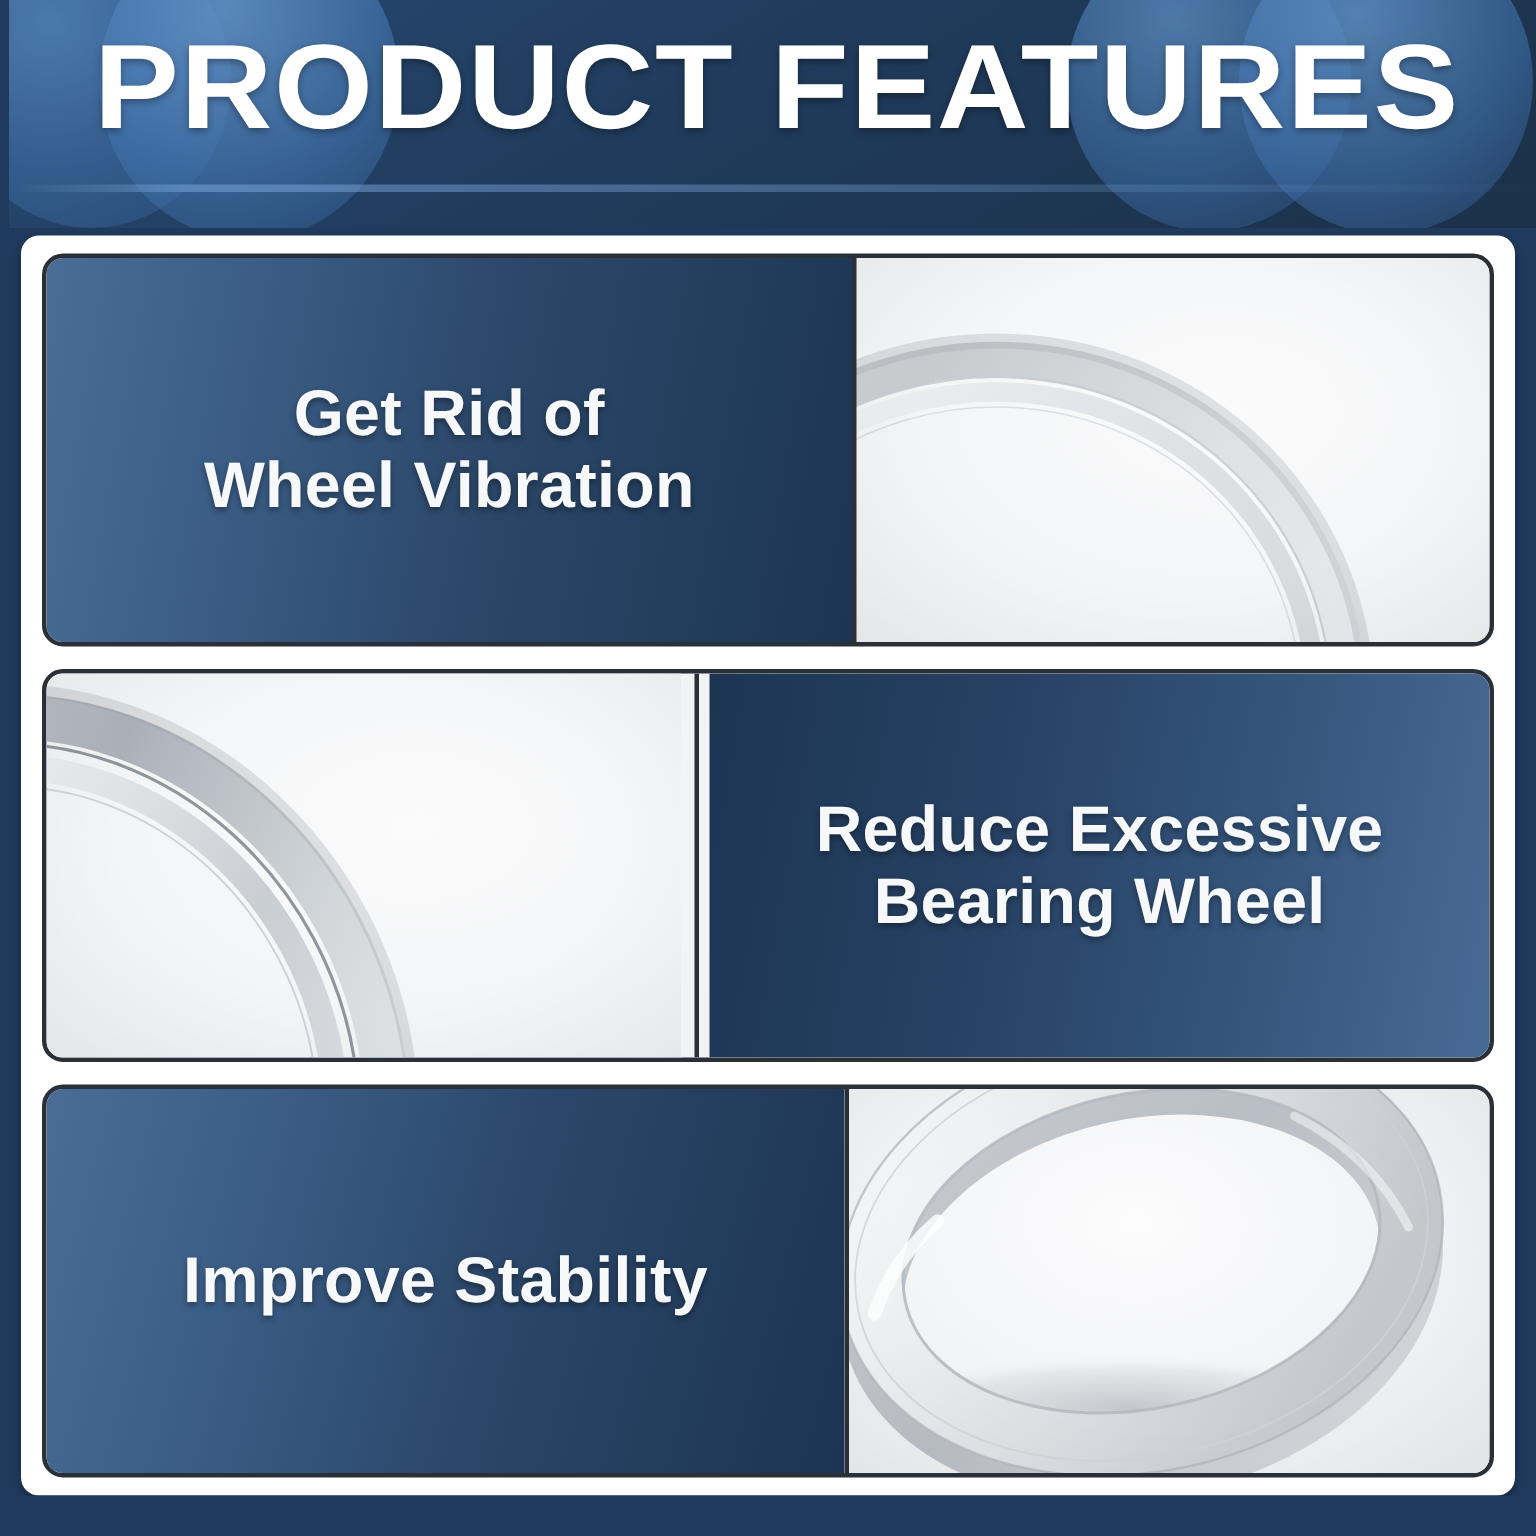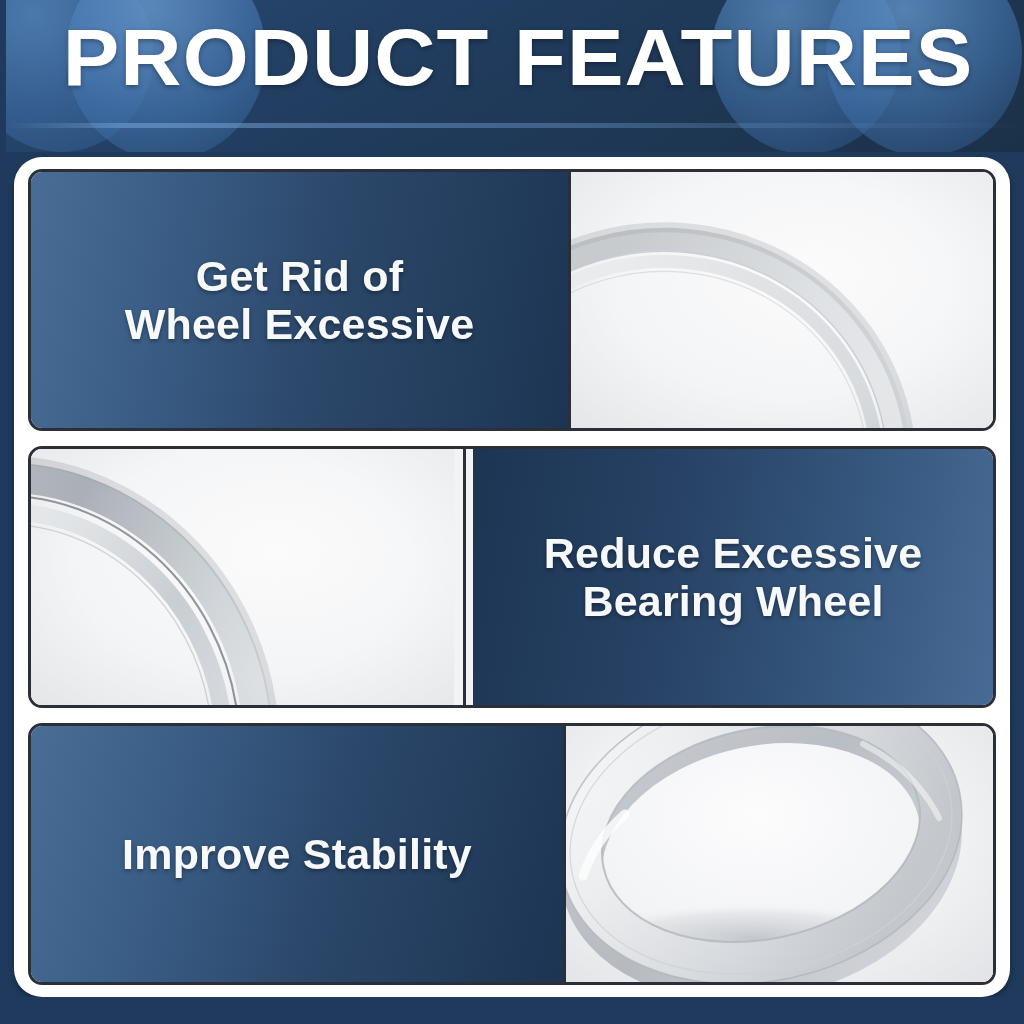--- a/index.html
+++ b/index.html
@@ -61,21 +61,21 @@
     line-height: 1.0;
   }
 
   
   .frame {
     position: absolute;
     left: 14px; top: 157px;
     width: 996px;
     height: 840px;
     background: #ffffff;
-    border-radius: 28px;
+    border-radius: 12px;
     box-shadow: 0 3px 6px rgba(0,0,0,0.30);
     padding: 0;
     box-sizing: border-box;
   }
   .row {
     position: absolute;
     left: 14px;
     width: 968px;
     height: 262px;
     border: 3px solid #2b2f38;
@@ -165,21 +165,21 @@
 
     <div class="hdr-title">PRODUCT FEATURES</div>
   </div>
 
   <div class="frame">
 
     <div class="row row-1">
       <div class="panel-text grad-lr" style="width:537px;">
         <div class="label">
           <span>Get Rid of</span>
-          <span class="l2">Wheel Excessive</span>
+          <span class="l2">Wheel Vibration</span>
         </div>
       </div>
       <div class="divider-v" style="left:537px;"></div>
       <div class="panel-img" style="width:425px;">
         <div class="ring-wrap">
           <div class="photo-bg"></div>
           <svg width="425" height="256" viewBox="0 0 425 256" style="position:absolute;inset:0;">
             <defs>
               <linearGradient id="r1a" x1="0%" y1="0%" x2="85%" y2="100%">
                 <stop offset="0%" stop-color="#d3d6d9"></stop>

